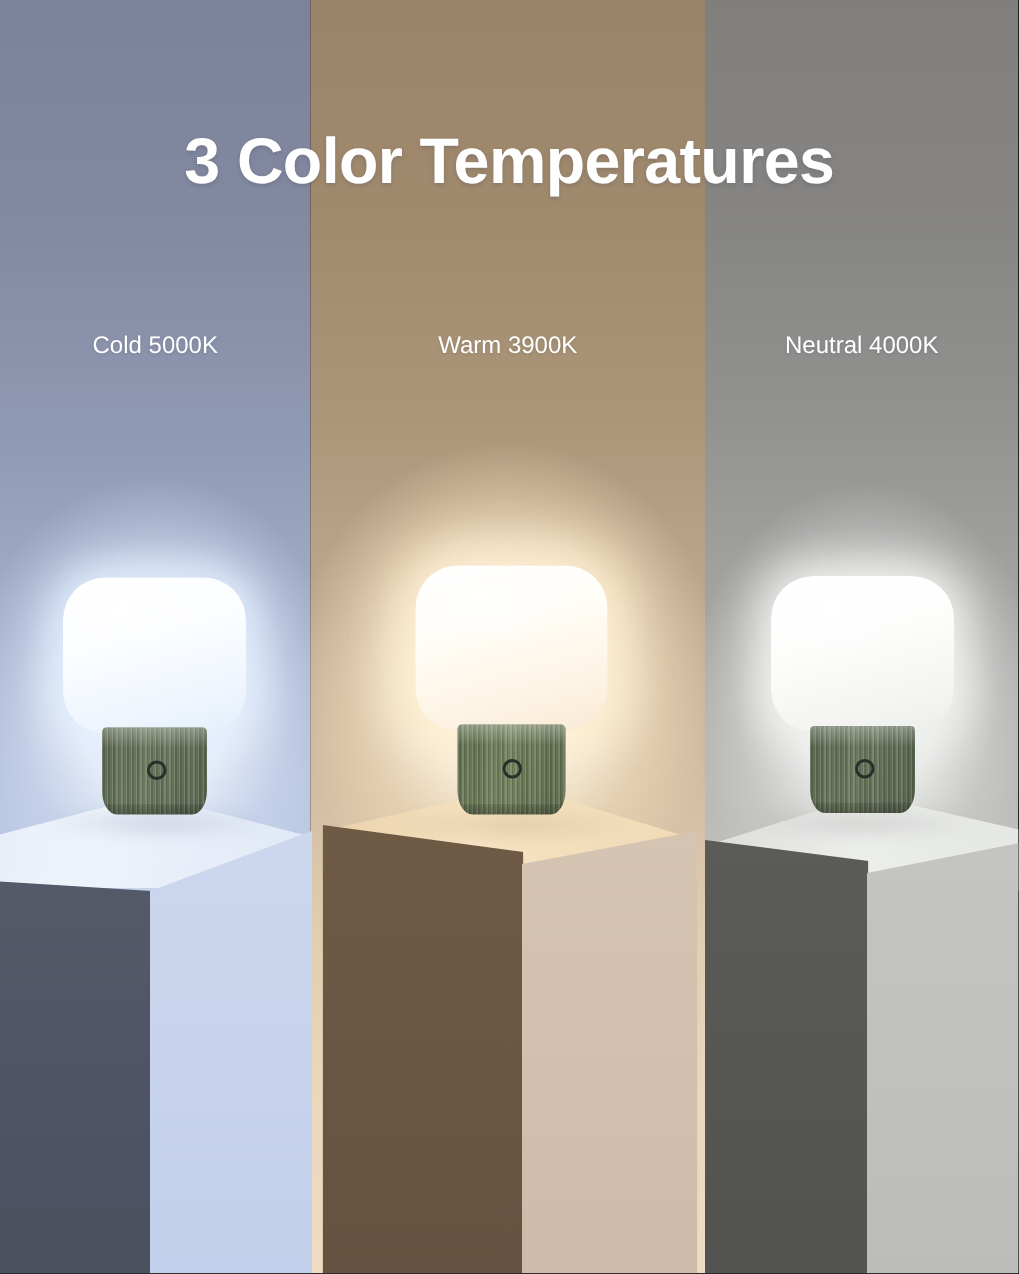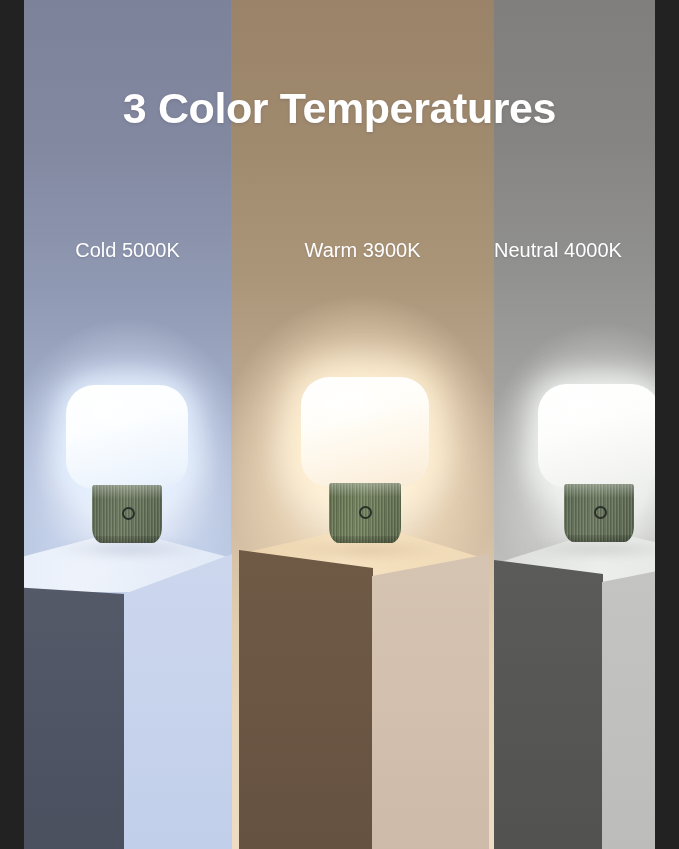--- a/index.html
+++ b/index.html
@@ -4,21 +4,21 @@
 <style>
   * { margin:0; padding:0; box-sizing:border-box; }
   html,body { background:#222; }
   body {
     font-family:"Liberation Sans", sans-serif;
     display:flex; align-items:flex-start; justify-content:center;
   }
 
   .scene {
     position:relative;
-    width:631px; height:849px;
+    width:679px; height:849px;
     overflow:hidden;
     background:#000000;
   }
 
   
   .panel { position:absolute; top:0; bottom:0; }
 
   .panel-cold {
     left:0; width:207px;
     background:
@@ -65,30 +65,30 @@
     text-align:center;
     font-size:43px; font-weight:bold;
     letter-spacing:-0.4px;
     color:#ffffff;
     text-shadow:0 1px 3px rgba(80,80,90,0.30);
     z-index:8;
   }
 
   
   .caption {
-    position:absolute; top:239px;
-    font-size:20px; font-weight:400;
+    position:absolute; top:222px;
+    font-size:16px; font-weight:400;
     color:#ffffff;
     text-shadow:0 1px 2px rgba(70,70,80,0.22);
     white-space:nowrap;
     z-index:8;
   }
   .cap-cold    { left:0;    width:207px; text-align:center; }
   .cap-warm    { left:207px; width:263px; text-align:center; }
-  .cap-neutral { left:470px; width:209px; text-align:left; }
+  .cap-neutral { left:470px; width:209px; text-align:center; }
 
   
   .pedestal { position:absolute; z-index:3; }
   .ped-top   { position:absolute; }
   .ped-left  { position:absolute; }
   .ped-right { position:absolute; }
 
   
   .ped1 { left:-60px; top:530px; width:268px; height:319px; }
   .ped1 .ped-top {

